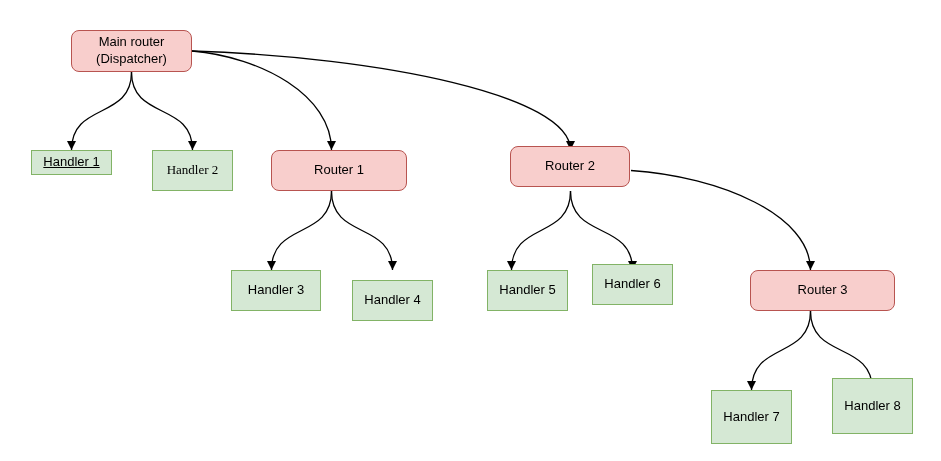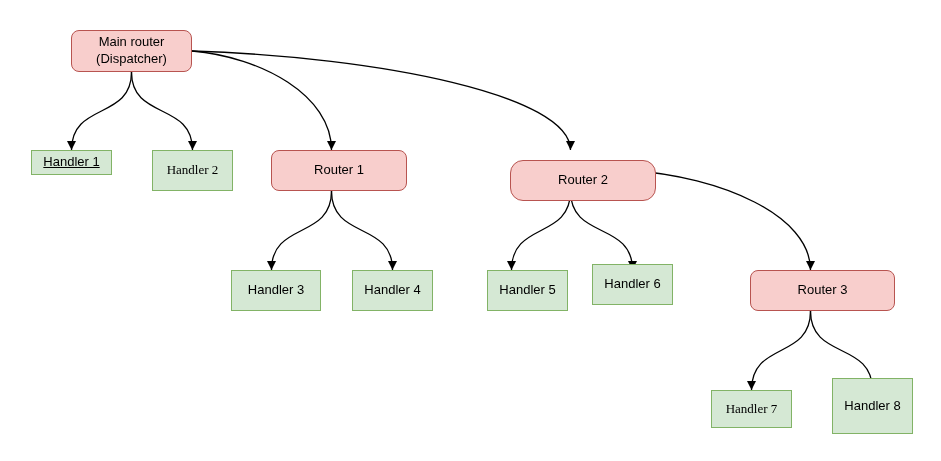--- a/index.html
+++ b/index.html
@@ -77,38 +77,38 @@
       </div>
       <div class="node handler" style="left: 31px; top: 150px; width: 81px; height: 25px; text-decoration: underline;">
         <span>Handler 1</span>
       </div>
       <div class="node handler" style="left: 152px; top: 150px; width: 81px; height: 41px; font-family: Liberation Serif, serif;">
         <span>Handler 2</span>
       </div>
       <div class="node router" style="left: 271px; top: 150px; width: 136px; height: 41px;">
         <span>Router 1</span>
       </div>
-      <div class="node router" style="left: 510px; top: 160px; width: 146px; height: 41px; border-radius: 13px;">
+      <div class="node router" style="left: 510px; top: 146px; width: 120px; height: 41px;">
         <span>Router 2</span>
       </div>
       <div class="node handler" style="left: 231px; top: 270px; width: 90px; height: 41px;">
         <span>Handler 3</span>
       </div>
-      <div class="node handler" style="left: 352px; top: 270px; width: 81px; height: 41px;">
+      <div class="node handler" style="left: 352px; top: 280px; width: 81px; height: 41px;">
         <span>Handler 4</span>
       </div>
       <div class="node handler" style="left: 471px; top: 270px; width: 81px; height: 41px; margin-left: 16px;">
         <span>Handler 5</span>
       </div>
       <div class="node handler" style="left: 592px; top: 264px; width: 81px; height: 41px;">
         <span>Handler 6</span>
       </div>
       <div class="node router" style="left: 750px; top: 270px; width: 145px; height: 41px;">
         <span>Router 3</span>
       </div>
-      <div class="node handler" style="left: 711px; top: 390px; width: 81px; height: 38px; font-family: Liberation Serif, serif;">
+      <div class="node handler" style="left: 711px; top: 390px; width: 81px; height: 54px;">
         <span>Handler 7</span>
       </div>
       <div class="node handler" style="left: 832px; top: 378px; width: 81px; height: 56px;">
         <span>Handler 8</span>
       </div>
     </div>
 </div>
 
 </body></html>

